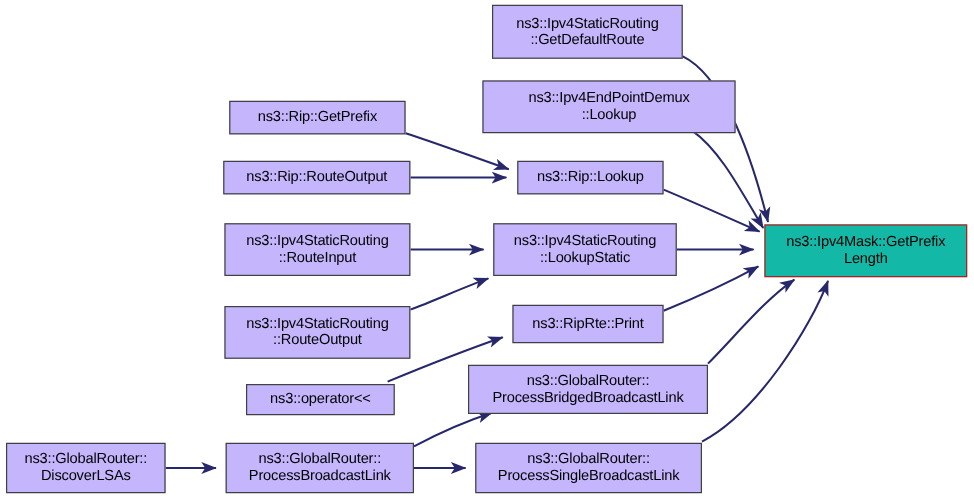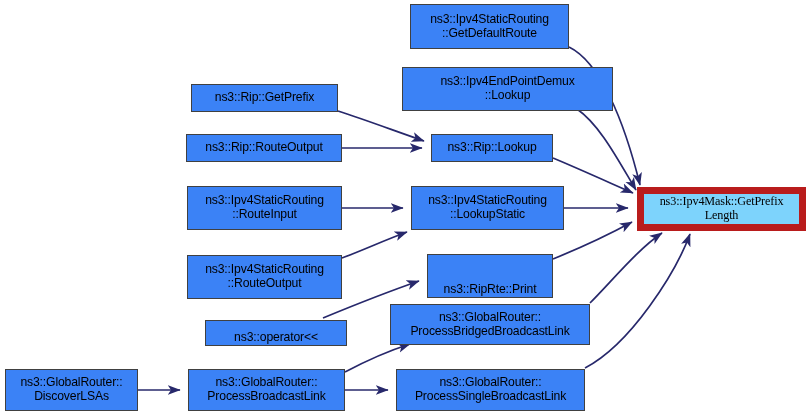--- a/index.html
+++ b/index.html
@@ -18,37 +18,36 @@
   #graph-svg {
     position: absolute;
     top: 0; left: 0;
     width: 812px;
     height: 417px;
   }
   .node-box {
     position: absolute;
     box-sizing: border-box;
     border: 1px solid #404040;
-    background: #3b82f6;
+    background: #c4b5fd;
     display: flex;
     align-items: center;
     justify-content: center;
     text-align: center;
     line-height: 1.12;
     color: #000000;
     font-size: 12.2px;
     letter-spacing: -0.15px;
     white-space: pre-line;
     cursor: pointer;
     z-index: 5;
   }
   .node-box.highlight {
-    background: #7dd3fc;
-    border: 7px solid #b91c1c;
-    font-family: Liberation Serif, serif;
+    background: #14b8a6;
+    border: 1px solid #b91c1c;
   }
   .node-label {
     display: block;
     padding: 0 3px;
   }
 </style>
 </head>
 <body>
 
 <div id="graph-root">
@@ -83,26 +82,26 @@
 ::Lookup</span></div>
       <div class="node-box" style="left: 191px; top: 84px; width: 147px; height: 28px;"><span class="node-label">ns3::Rip::GetPrefix</span></div>
       <div class="node-box" style="left: 186px; top: 134px; width: 156px; height: 28px; text-align: right;"><span class="node-label">ns3::Rip::RouteOutput</span></div>
       <div class="node-box" style="left: 431px; top: 134px; width: 122px; height: 28px;"><span class="node-label">ns3::Rip::Lookup</span></div>
       <div class="node-box" style="left: 187px; top: 186px; width: 155px; height: 44px;"><span class="node-label">ns3::Ipv4StaticRouting
 ::RouteInput</span></div>
       <div class="node-box" style="left: 411px; top: 186px; width: 153px; height: 44px;"><span class="node-label">ns3::Ipv4StaticRouting
 ::LookupStatic</span></div>
       <div class="node-box highlight" style="left: 637px; top: 187px; width: 169px; height: 44px;"><span class="node-label">ns3::Ipv4Mask::GetPrefix
 Length</span></div>
-      <div class="node-box" style="left: 427px; top: 254px; width: 126px; height: 44px; align-items: flex-end;"><span class="node-label">ns3::RipRte::Print</span></div>
+      <div class="node-box" style="left: 427px; top: 254px; width: 126px; height: 32px;"><span class="node-label">ns3::RipRte::Print</span></div>
       <div class="node-box" style="left: 187px; top: 255px; width: 155px; height: 44px;"><span class="node-label">ns3::Ipv4StaticRouting
 ::RouteOutput</span></div>
       <div class="node-box" style="left: 390px; top: 304px; width: 200px; height: 41px;"><span class="node-label">ns3::GlobalRouter::
 ProcessBridgedBroadcastLink</span></div>
-      <div class="node-box" style="left: 205px; top: 320px; width: 142px; height: 26px; align-items: flex-end;"><span class="node-label">ns3::operator&lt;&lt;</span></div>
+      <div class="node-box" style="left: 205px; top: 320px; width: 124px; height: 26px;"><span class="node-label">ns3::operator&lt;&lt;</span></div>
       <div class="node-box" style="left: 5px; top: 369px; width: 133px; height: 42px;"><span class="node-label">ns3::GlobalRouter::
 DiscoverLSAs</span></div>
       <div class="node-box" style="left: 188px; top: 369px; width: 157px; height: 42px;"><span class="node-label">ns3::GlobalRouter::
 ProcessBroadcastLink</span></div>
       <div class="node-box" style="left: 396px; top: 369px; width: 189px; height: 42px;"><span class="node-label">ns3::GlobalRouter::
 ProcessSingleBroadcastLink</span></div>
     </div>
 </div>
 
 </body></html>

